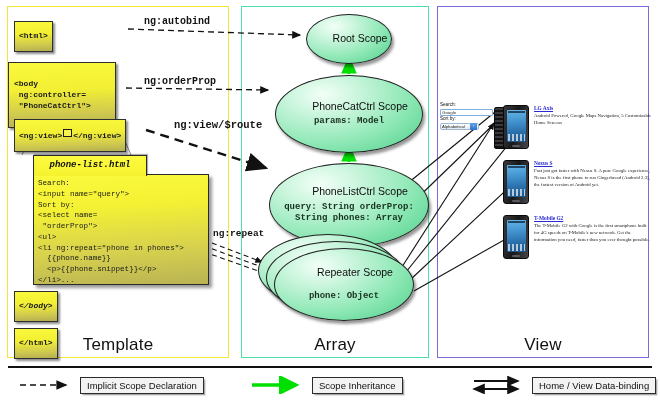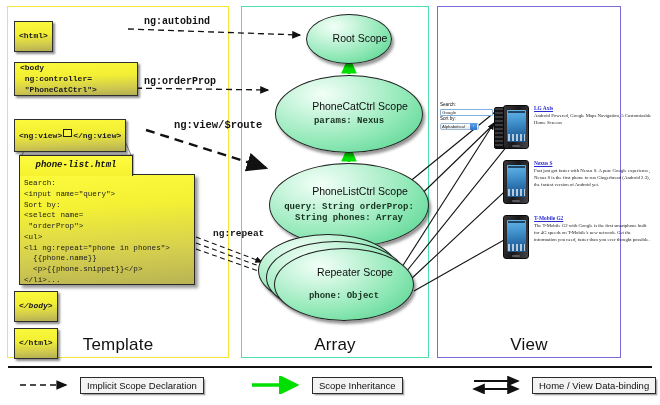--- a/index.html
+++ b/index.html
@@ -3,44 +3,44 @@
 <meta charset="utf-8">
 <style>
   html,body{margin:0;padding:0;background:#fff;}
   body{width:660px;height:405px;font-family:"Liberation Sans",sans-serif;overflow:hidden;}
   #stage{position:relative;width:660px;height:405px;background:#fff;}
 
   
   .col{position:absolute;top:6px;height:352px;background:#fff;box-sizing:border-box;}
   #col-template{left:7px;width:222px;border:1.5px solid #f4e63a;}
   #col-model{left:241px;width:188px;border:1.5px solid #4ee0a8;}
-  #col-view{left:437px;width:184px;border:1.5px solid #7b6bd6;}
+  #col-view{left:437px;width:212px;border:1.5px solid #7b6bd6;}
   .col-label{position:absolute;bottom:2px;width:100%;text-align:center;
              font-size:17px;color:#111;letter-spacing:.2px;}
 
   
   #wires{position:absolute;left:0;top:0;width:660px;height:405px;pointer-events:none;}
 
   
   .ybox{position:absolute;box-sizing:border-box;border:1px solid #2f2f2f;
         background:linear-gradient(178deg,#fbf93b 0%,#f2ef34 42%,#cfc94f 78%,#b4ae52 100%);
         box-shadow:2px 2px 2px rgba(0,0,0,.45);
         font-family:"Liberation Mono","DejaVu Sans Mono",monospace;
         font-weight:bold;font-size:8px;color:#1a1a1a;line-height:1.35;
         padding:9px 4px;white-space:pre;}
   #box-html{left:14px;top:21px;}
-  #box-body{left:14px;top:62px;width:124px;padding:0 5px;}
+  #box-body{left:8px;top:62px;width:108px;padding:16px 5px;}
   #box-ngview{left:14px;top:119px;}
   #box-endbody{left:14px;top:291px;font-style:italic;}
   #box-endhtml{left:14px;top:328px;}
   .sqglyph{display:inline-block;width:7px;height:6px;border:1px solid #1a1a1a;
            background:#f7f449;vertical-align:1px;margin:0 1px;}
 
   
-  #note{position:absolute;left:19px;top:155px;width:176px;height:152px;}
+  #note{position:absolute;left:33px;top:155px;width:176px;height:152px;}
   #note-tab{position:absolute;left:0;top:0;width:112px;height:20px;
         background:linear-gradient(180deg,#fdfb3f 0%,#f6f22f 100%);
         border:1px solid #2a2a2a;border-bottom:none;z-index:3;
         box-shadow:1px -1px 1px rgba(0,0,0,.3);}
   #note-tab span{display:block;text-align:center;line-height:19px;
         font-family:"Liberation Mono","DejaVu Sans Mono",monospace;
         font-weight:bold;font-style:italic;font-size:9px;color:#111;}
   #note-body{position:absolute;left:0;top:19px;width:176px;height:111px;
         border:1px solid #2a2a2a;box-sizing:border-box;
         background:linear-gradient(176deg,#fcfa3c 0%,#f4f134 30%,#d7d14e 68%,#b9b354 100%);
@@ -224,21 +224,21 @@
   <div class="scope" id="sc-rep2"></div>
 
   <div class="scope" id="sc-root">
     <div class="nm">Root
 Scope</div>
   </div>
 
   <div class="scope" id="sc-cat">
     <div class="nm">PhoneCatCtrl
 Scope</div>
-    <div class="pr">params: Nexus</div>
+    <div class="pr">params: Model</div>
   </div>
 
   <div class="scope" id="sc-list">
     <div class="nm">PhoneListCtrl
 Scope</div>
     <div class="pr">query: String
 orderProp: String
 phones: Array</div>
   </div>
 

